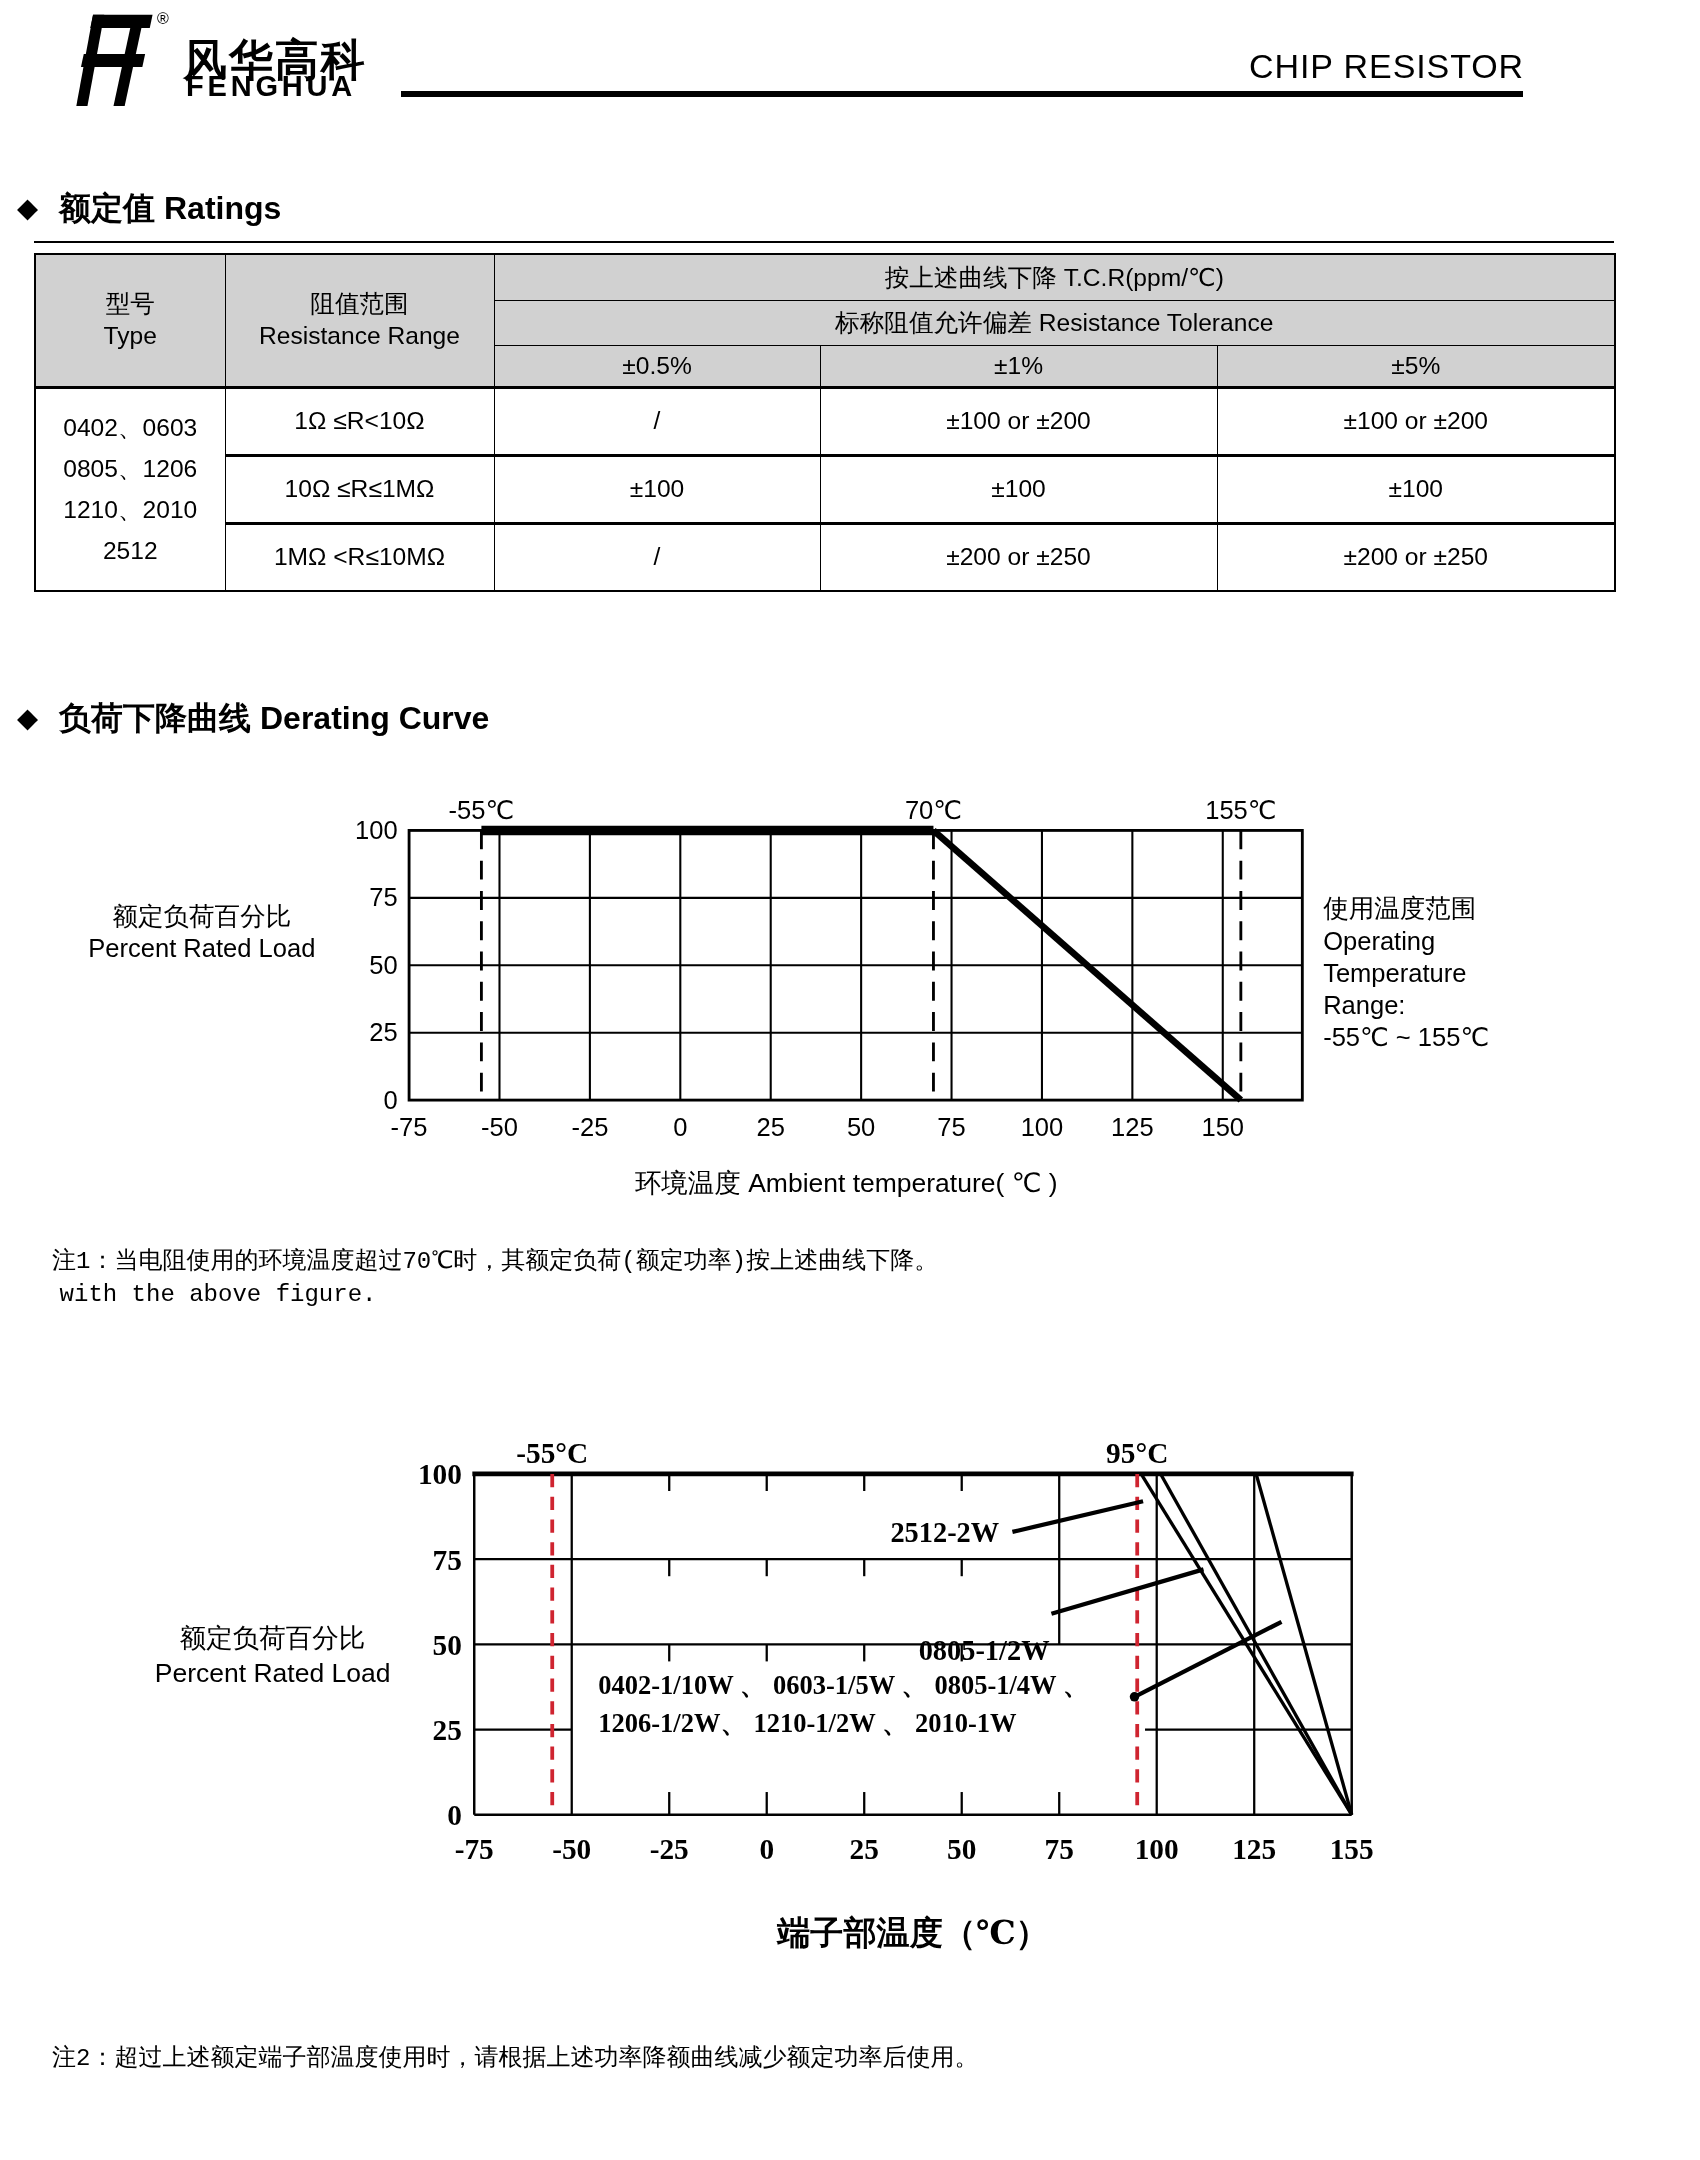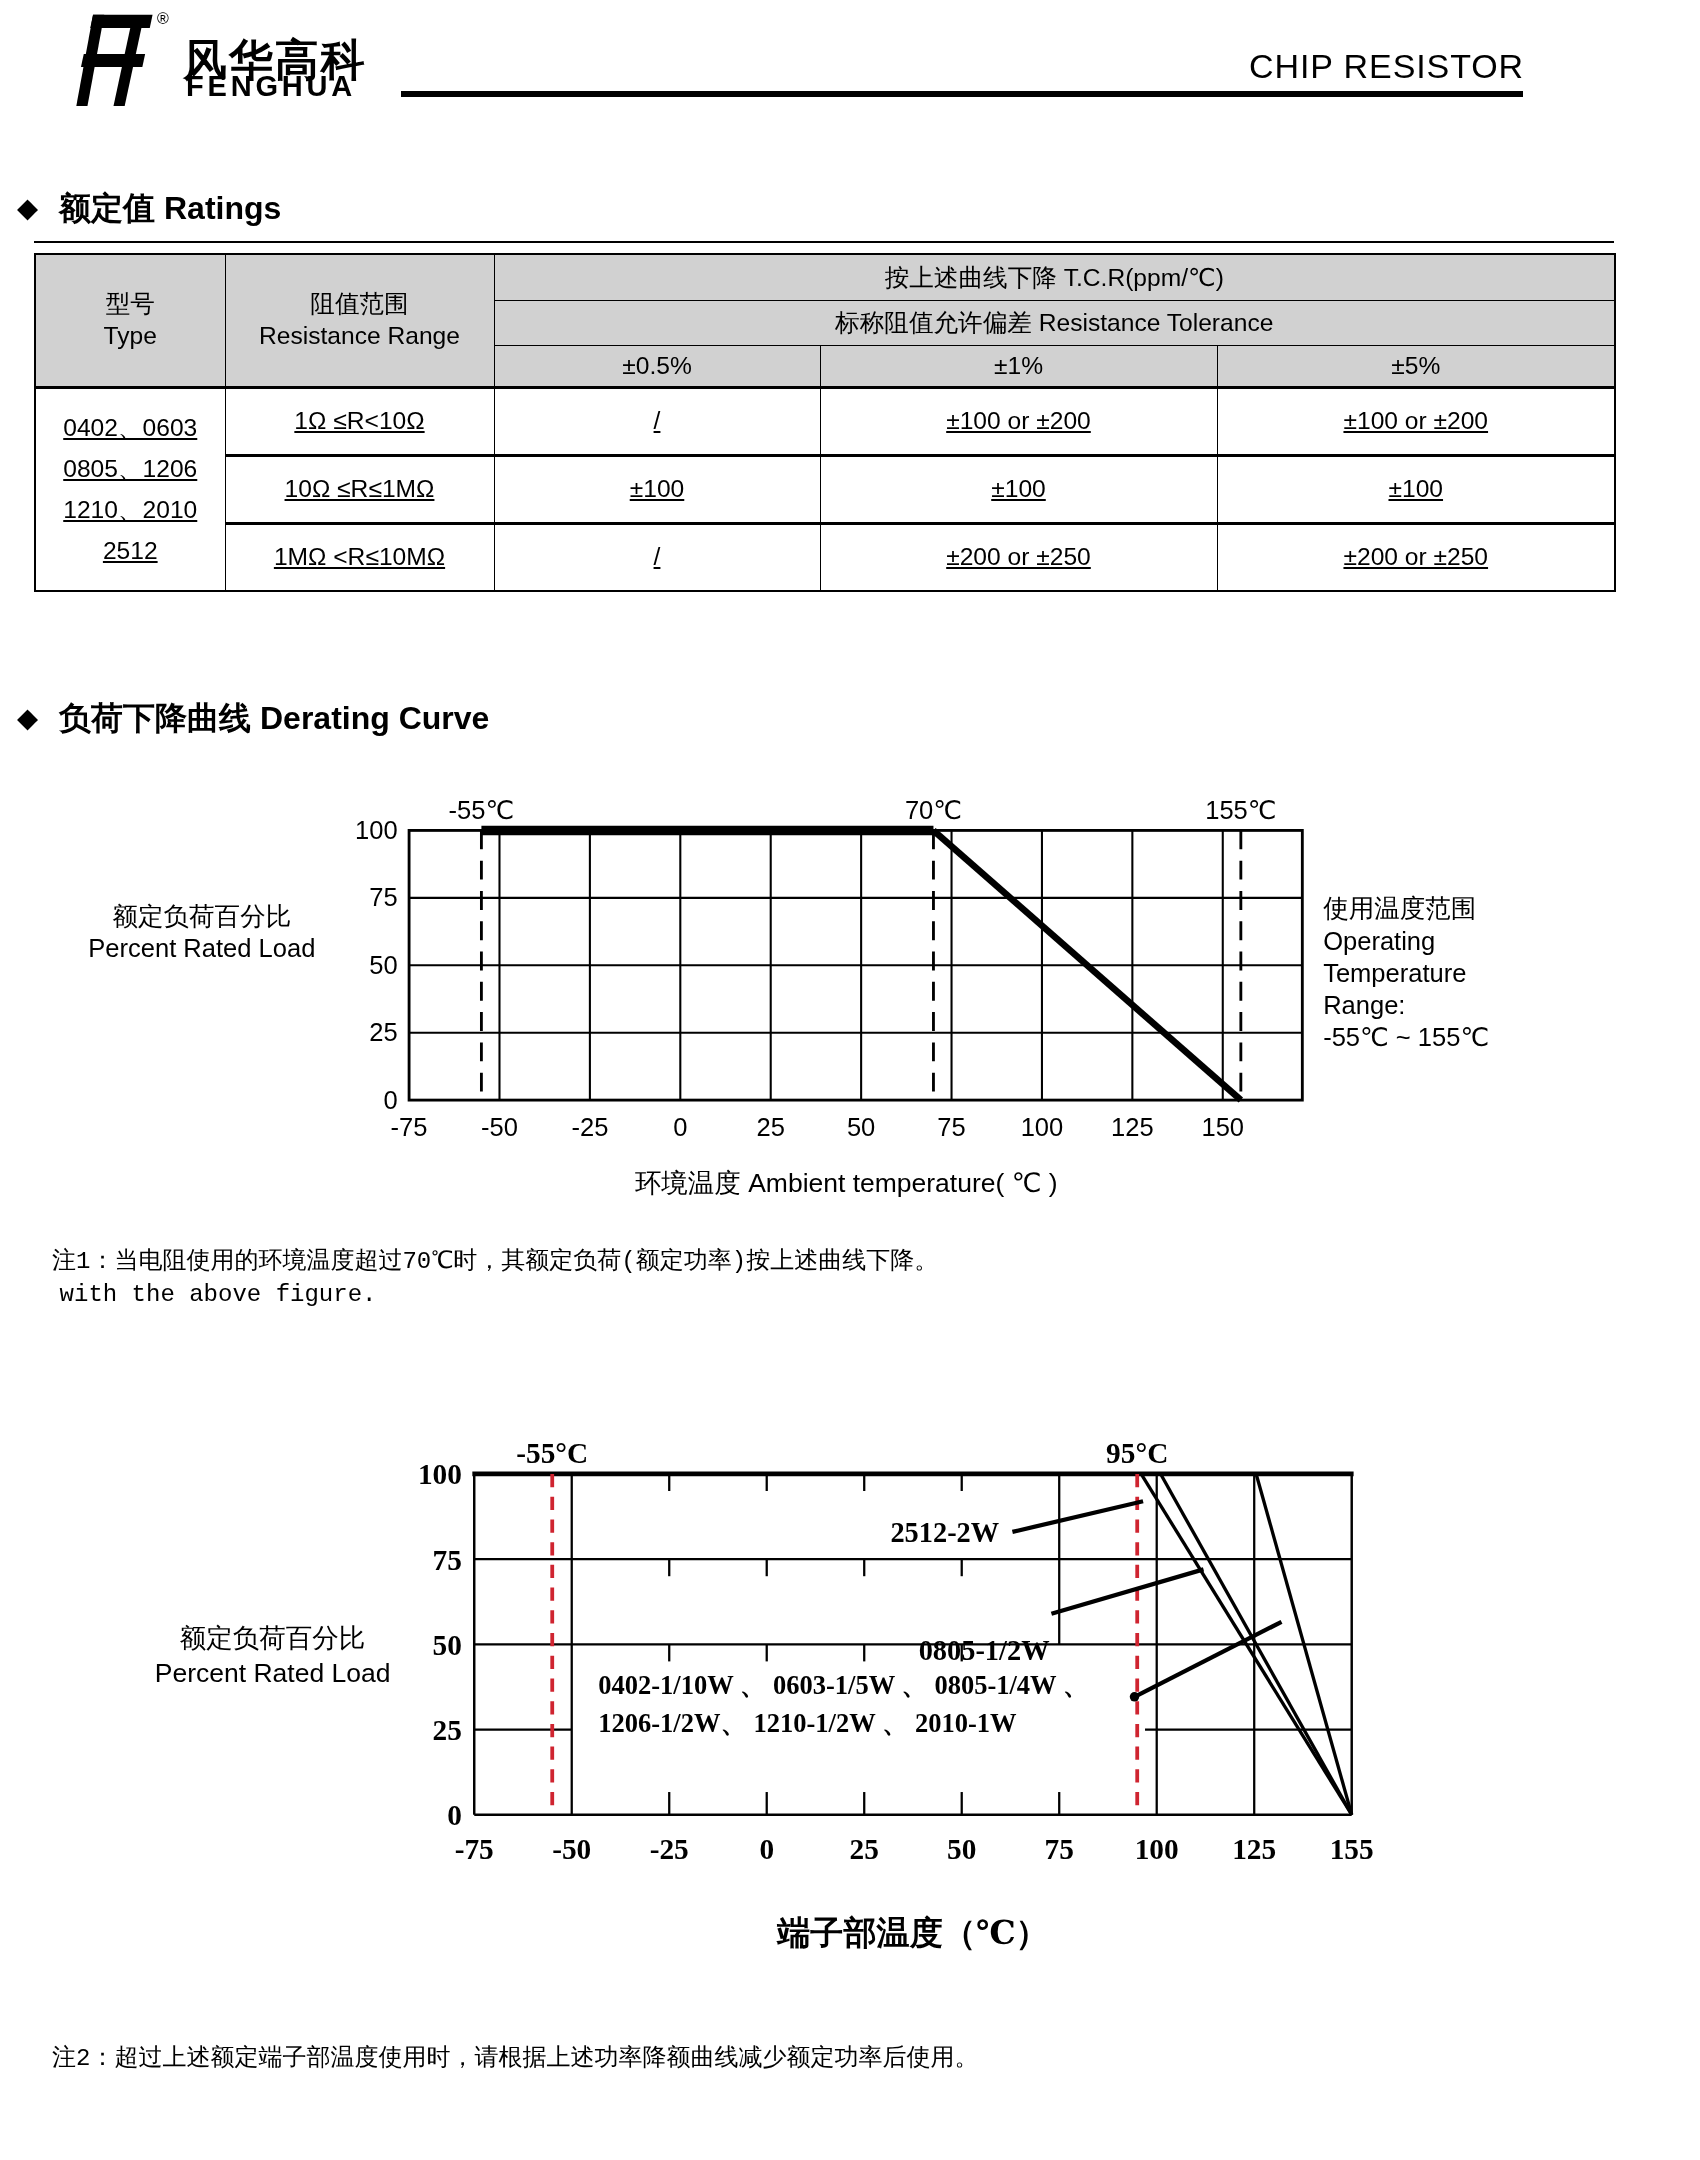--- a/index.html
+++ b/index.html
@@ -15,21 +15,21 @@
   
   .sec-heading{font-size:32px;font-weight:bold;white-space:nowrap;}
   .sec-bullet{font-size:27.4px;margin-right:21px;position:relative;top:-1.9px;}
   
   .table-topline{left:34px;top:241px;width:1580px;height:1.9px;background:#000;}
   .rt-wrap{left:34px;top:253px;}
   table.rt{border-collapse:collapse;table-layout:fixed;width:1580px;border:2.8px solid #000;}
   table.rt td{border:1.9px solid #000;text-align:center;vertical-align:middle;
               font-size:24.6px;padding:0;}
   table.rt td.hd{background:#d1d1d1;}
-  table.rt tr.body-row td{border-top:3.8px solid #000;text-decoration:underline;}
+  table.rt tr.body-row td{border-top:3.8px solid #000;}
   table.rt td .cell-line{line-height:32px;}
   .type-lines{ text-align:left;padding-left:21px;}
   .type-lines div{line-height:41px;}
   
   .note{font-size:24px;line-height:33px;font-family:Liberation Mono, monospace;}
   .note div{white-space:nowrap;}
   svg text{font-family:"Liberation Sans","DejaVu Sans",sans-serif;}
   svg text.serifb{font-family:"Liberation Serif","DejaVu Serif",serif;font-weight:bold;}
 </style>
 </head>

